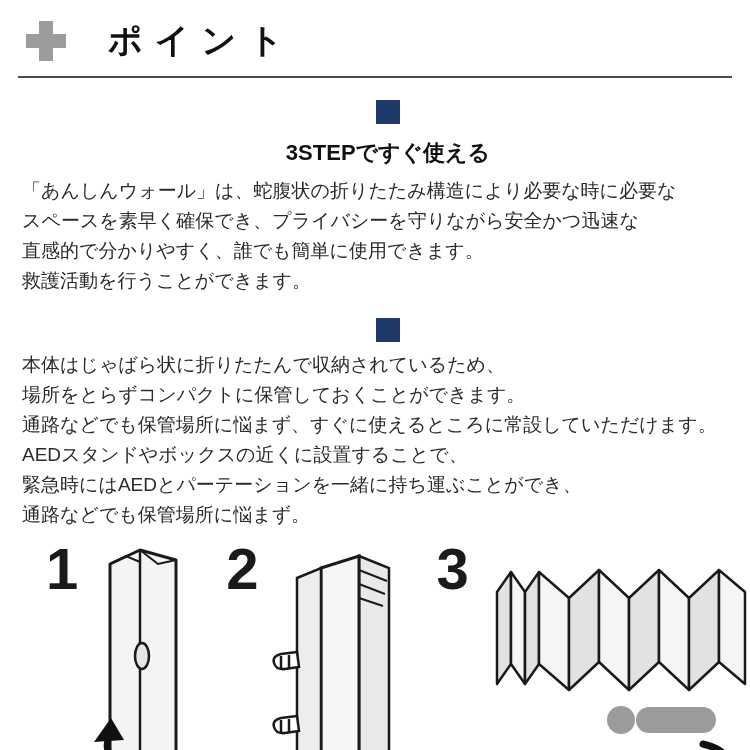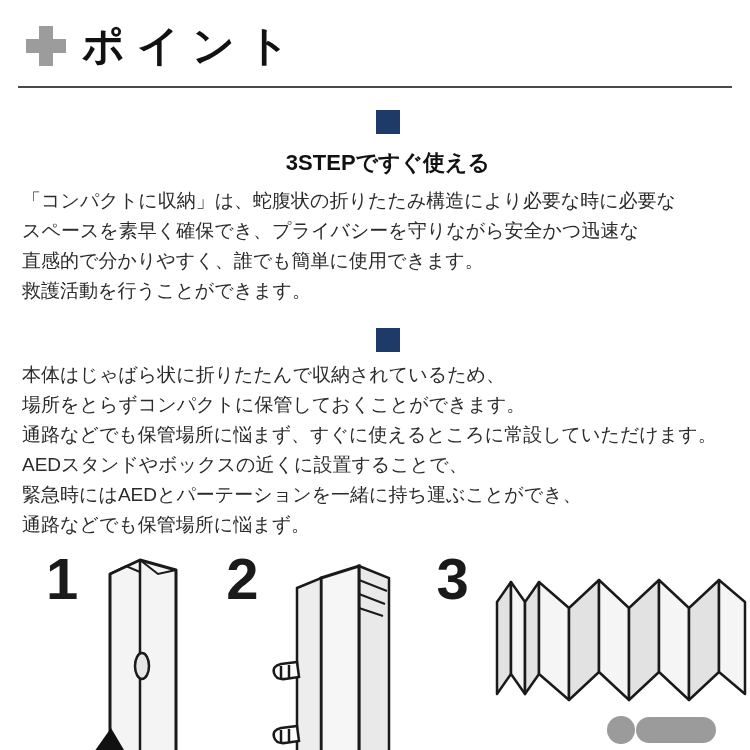--- a/index.html
+++ b/index.html
@@ -10,24 +10,25 @@
     color: #2e2e2e;
     overflow: hidden;
   }
   .header {
     display: flex;
     align-items: center;
     gap: 16px;
     padding: 18px 20px 8px 26px;
   }
   .page-title {
-    font-size: 42px;
+    font-size: 34px;
     font-weight: bold;
     color: #111;
     letter-spacing: 12px;
+    margin-left: 26px;
   }
   .rule {
     border: none;
     border-top: 2px solid #4a4a4a;
     margin: 4px 18px 0 18px;
   }
   .section-heading {
     display: flex;
     align-items: center;
     gap: 14px;
@@ -78,21 +79,21 @@
   </svg>
   <div class="page-title">ポイント</div>
 </div>
 <hr class="rule">
 
 <div class="section-heading">
   <div class="square-marker"></div>
   <div class="section-title">3STEPですぐ使える</div>
 </div>
 <div class="para">
-  <div>「コンパクトに収納」は、蛇腹状の折りたたみ構造により必要な時に必要な</div>
+  <div>「あんしんウォール」は、蛇腹状の折りたたみ構造により必要な時に必要な</div>
   <div>スペースを素早く確保でき、プライバシーを守りながら安全かつ迅速な</div>
   <div>直感的で分かりやすく、誰でも簡単に使用できます。</div>
   <div>救護活動を行うことができます。</div>
 </div>
 
 <div class="section-heading">
   <div class="square-marker"></div>
 </div>
 <div class="para">
   <div>本体はじゃばら状に折りたたんで収納されているため、</div>

